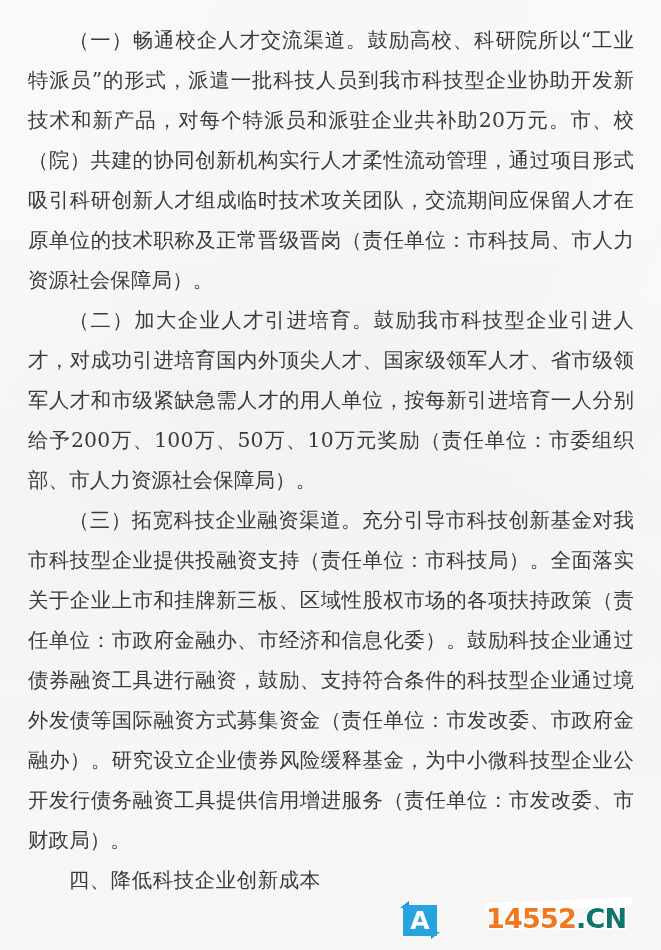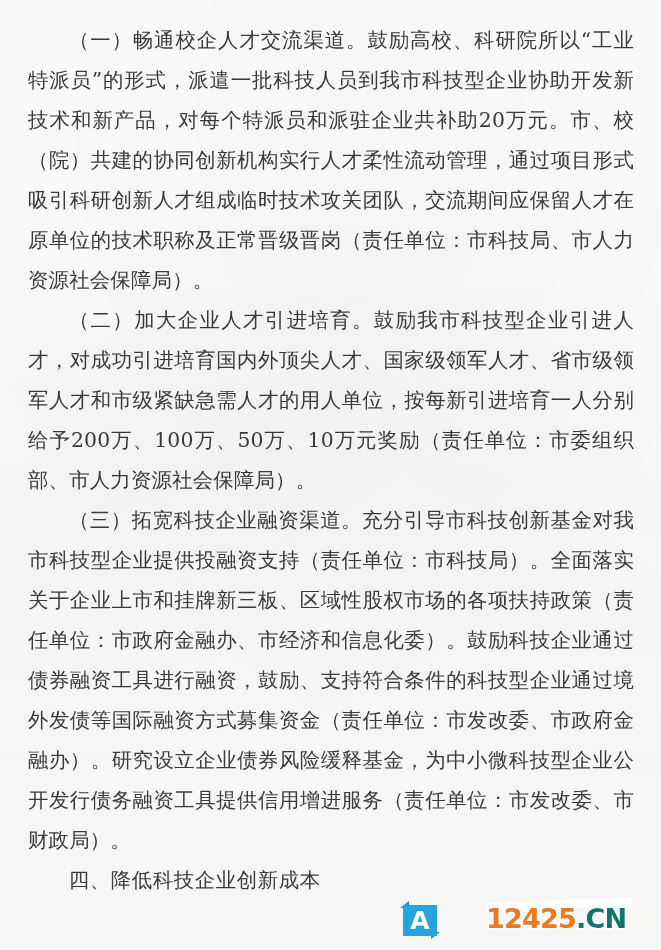--- a/index.html
+++ b/index.html
@@ -196,16 +196,16 @@
     <span class="fold-l"></span>
     <span class="fold-r"></span>
     <span class="plate"></span>
     <span class="letter">A</span>
   </div>
 
 
   <div class="wm-stamp-strike"></div>
 
   <div class="wm-stamp">
-    <span class="num">12425</span><span class="dom">.CN</span>
+    <span class="num">14552</span><span class="dom">.CN</span>
   </div>
 
 </div>
 
 </body></html>

